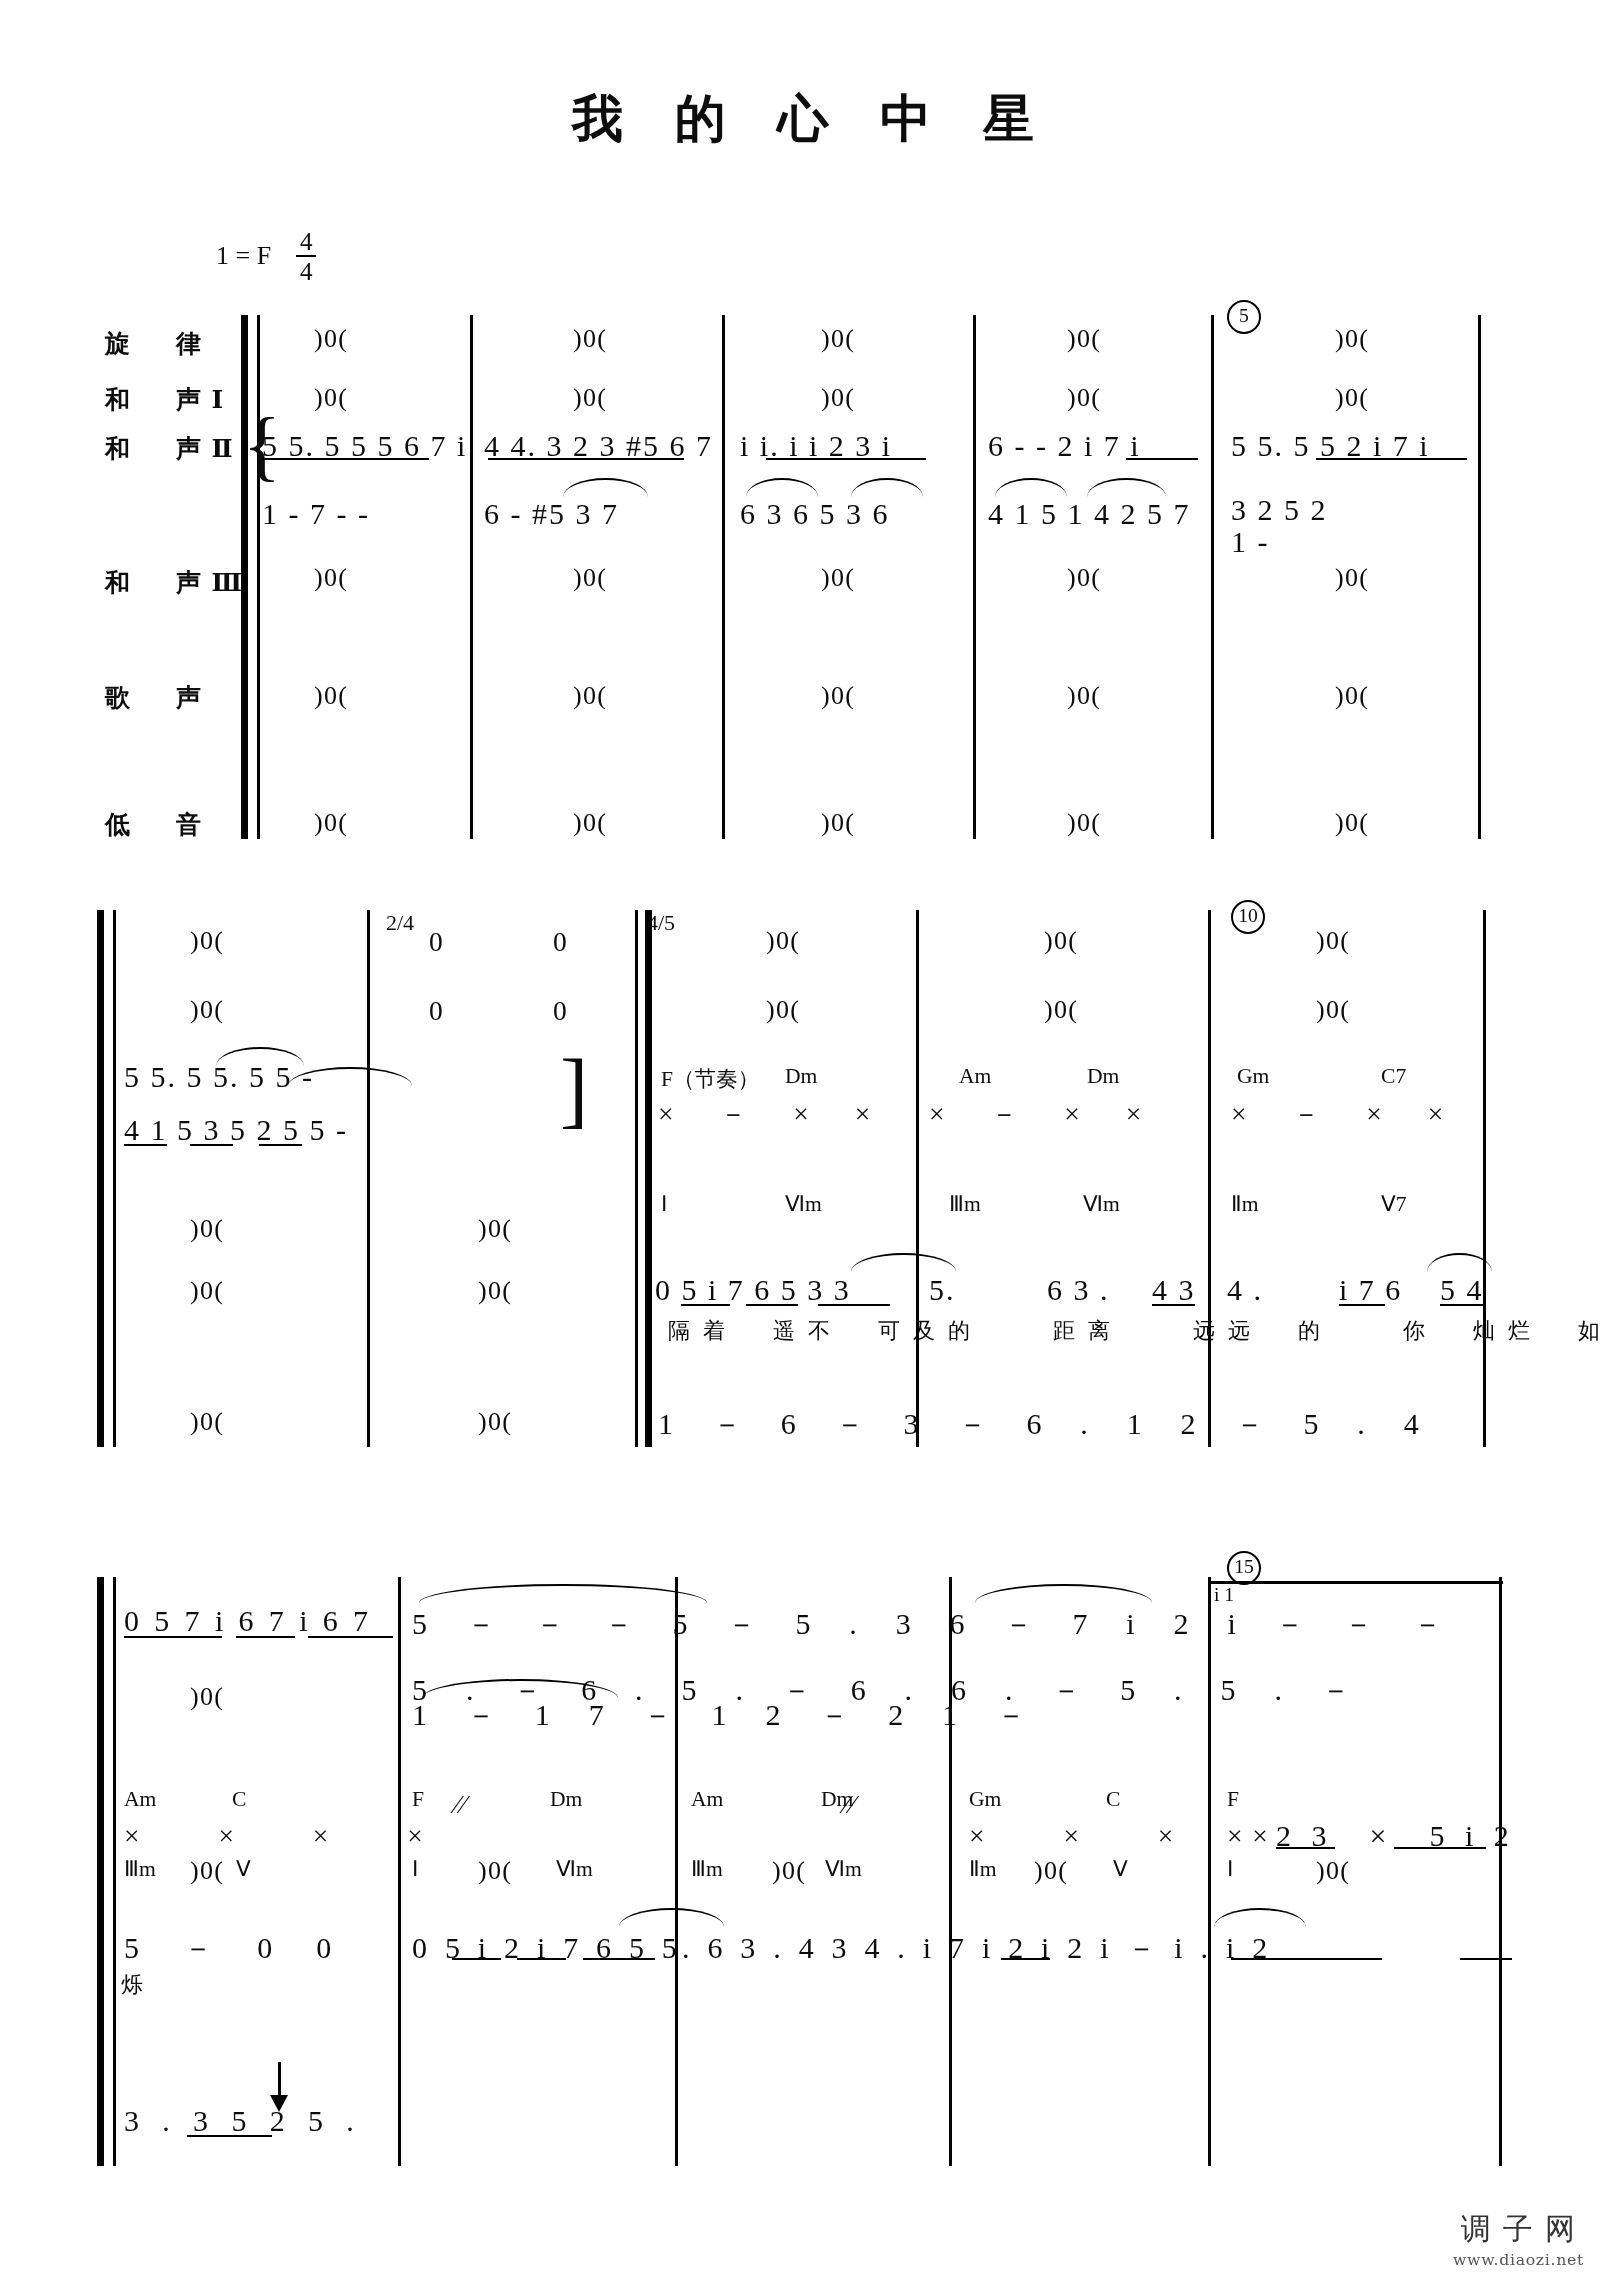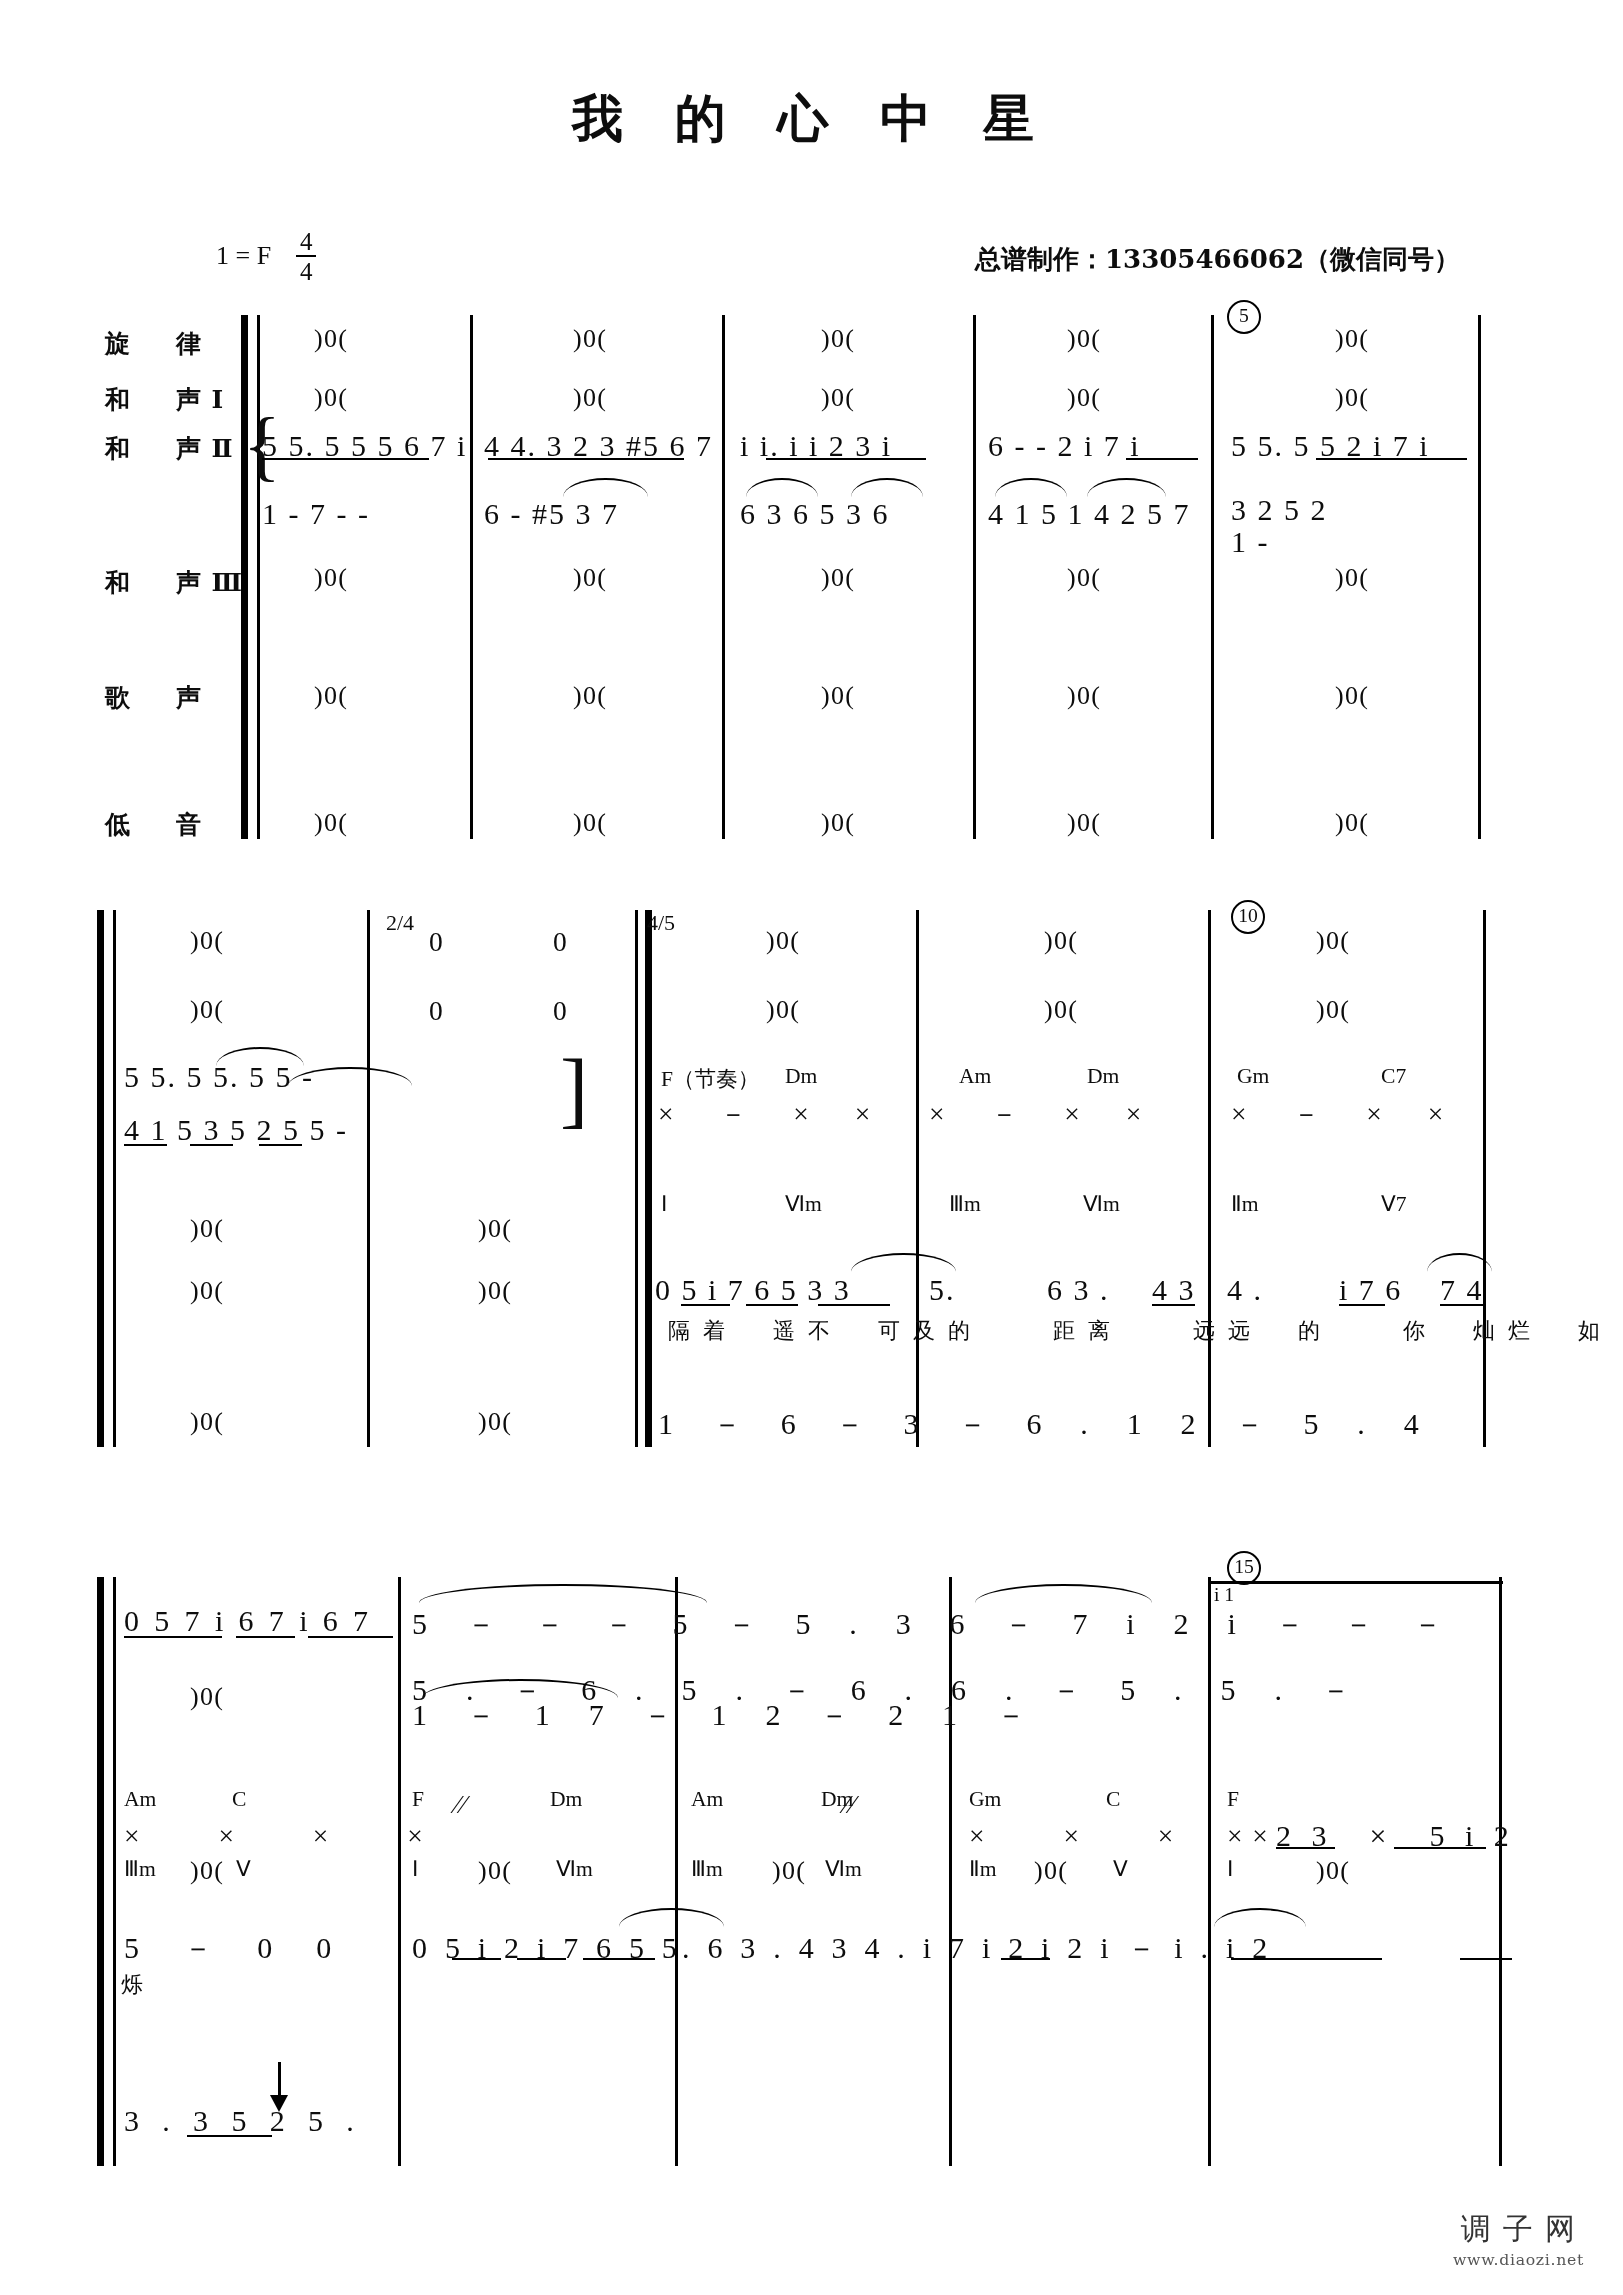--- a/index.html
+++ b/index.html
@@ -166,21 +166,20 @@
   <div class="title">我 的 心 中 星</div>
 
   <div class="keysig">
     <span>1 = F</span>
     <span class="frac">
       <span class="num">4</span>
       <span class="den">4</span>
     </span>
   </div>
 
-  <div class="credit">总谱制作：13305466062（微信同号）</div>
 
   <div class="sysrow-label" style="left:105px; top:327px;">旋　律</div>
   <div class="sysrow-label" style="left:105px; top:383px;">和　声Ⅰ</div>
   <div class="sysrow-label" style="left:105px; top:432px;">和　声Ⅱ</div>
   <div class="sysrow-label" style="left:105px; top:566px;">和　声Ⅲ</div>
   <div class="sysrow-label" style="left:105px; top:681px;">歌　声</div>
   <div class="sysrow-label" style="left:105px; top:808px;">低　音</div>
 
   <div class="barline thick" style="left:241px; top:315px; height:524px;"></div>
   <div class="barline" style="left:257px; top:315px; height:524px;"></div>
@@ -306,21 +305,21 @@
 
   <div class="restmark" style="left:190px; top:1276px;">)0(</div>
   <div class="restmark" style="left:478px; top:1276px;">)0(</div>
 
   <div class="notes big" style="left:655px; top:1273px;">0 5 i  7 6  5 3 3</div>
   <div class="notes big" style="left:929px; top:1273px;">5.</div>
   <div class="notes big" style="left:1047px; top:1273px;">6 3 .</div>
   <div class="notes big" style="left:1152px; top:1273px;">4 3</div>
   <div class="notes big" style="left:1227px; top:1273px;">4 .</div>
   <div class="notes big" style="left:1339px; top:1273px;">i  7 6</div>
-  <div class="notes big" style="left:1440px; top:1273px;">7 4</div>
+  <div class="notes big" style="left:1440px; top:1273px;">5 4</div>
   <div class="underline1" style="left:681px; top:1304px; width:49px;"></div>
   <div class="underline1" style="left:746px; top:1304px; width:52px;"></div>
   <div class="underline1" style="left:818px; top:1304px; width:72px;"></div>
   <div class="underline1" style="left:1152px; top:1304px; width:43px;"></div>
   <div class="underline1" style="left:1339px; top:1304px; width:46px;"></div>
   <div class="underline1" style="left:1440px; top:1304px; width:46px;"></div>
   <div class="slur" style="left:851px; top:1253px; width:105px;"></div>
   <div class="slur" style="left:1427px; top:1253px; width:65px;"></div>
 
   <div class="lyric" style="left:668px; top:1316px; letter-spacing:13px;">隔着　遥不　可及的　　距离　　远远　的　　你　灿烂　如</div>

